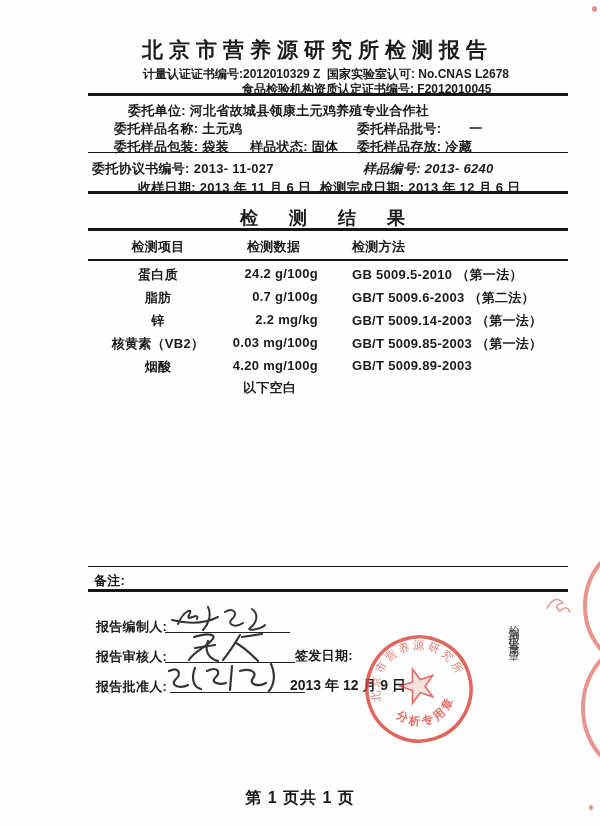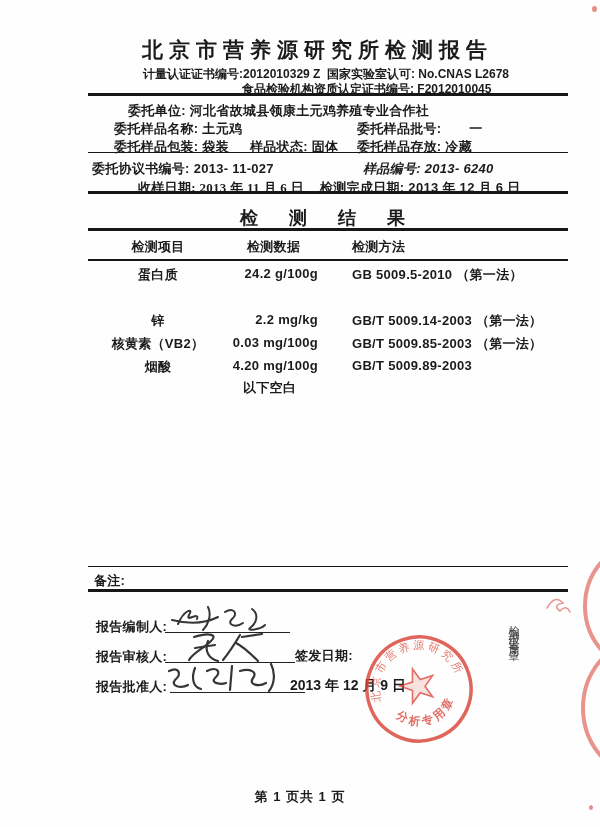--- a/index.html
+++ b/index.html
@@ -69,21 +69,21 @@
 
   <div class="t s13" style="left:92px; top:160px;text-align:right;">
     <span>委托协议书编号:</span>
     <span>2013- 11-027</span>
   </div>
   <div class="t s13" style="left:363px; top:160px;font-style:italic;">
     <span>样品编号:</span>
     <span>2013- 6240</span>
   </div>
 
-  <div class="t s13" style="left:138px; top:179px;font-family:Liberation Serif, serif;">
+  <div class="t s13" style="left:138px; top:179px;">
     <span>收样日期:</span>
     <span>2013 年 11 月 6 日</span>
   </div>
   <div class="t s13" style="left:320px; top:179px;">
     <span>检测完成日期:</span>
     <span>2013 年 12 月 6 日</span>
   </div>
 
   <div class="rule" style="top:191px; height:3px;"></div>
 
@@ -95,20 +95,25 @@
     <span class="t s13" style="left:247px;">检测数据</span>
     <span class="cell-method s13">检测方法</span>
   </div>
 
   <div class="rule" style="top:259px; height:2px;"></div>
 
   <div class="row" style="top:266px;">
     <span class="cell-item s13">蛋白质</span>
     <span class="cell-value s13">24.2 g/100g</span>
     <span class="cell-method s13">GB 5009.5-2010 （第一法）</span>
+  </div>
+  <div class="row" style="top:289px;">
+    <span class="cell-item s13">脂肪</span>
+    <span class="cell-value s13">0.7 g/100g</span>
+    <span class="cell-method s13">GB/T 5009.6-2003 （第二法）</span>
   </div>
   <div class="row" style="top:312px;">
     <span class="cell-item s13">锌</span>
     <span class="cell-value s13">2.2 mg/kg</span>
     <span class="cell-method s13">GB/T 5009.14-2003 （第一法）</span>
   </div>
   <div class="row" style="top:335px;">
     <span class="cell-item s13">核黄素（VB2）</span>
     <span class="cell-value s13">0.03 mg/100g</span>
     <span class="cell-method s13">GB/T 5009.85-2003 （第一法）</span>
@@ -186,15 +191,15 @@
   <div class="side-label">检测报告专用章</div>
 
   <div class="edge-stamp" style="left:583px; top:537px; width:130px; height:130px;"></div>
   <div class="edge-stamp" style="left:581px; top:633px; width:142px; height:142px;"></div>
   <svg class="t" style="left:543px; top:588px;" width="30" height="30" viewBox="0 0 30 30">
     <path d="M4,20 q8,-14 16,-5 q-11,2 -3,8 q6,-7 10,1" fill="none" stroke="rgba(210,50,40,0.5)" stroke-width="1.6" stroke-linecap="round"></path>
   </svg>
   <div class="speck" style="left:592px; top:6px; width:5px; height:6px;"></div>
   <div class="speck" style="left:589px; top:805px; width:4px; height:5px;"></div>
 
-  <div class="t" style="left:0; right:0; top:788px; text-align:center; font-size:13px; font-weight:600; letter-spacing:1px; white-space:nowrap; width:600px;">第 1 页共 1 页</div>
+  <div class="t" style="left:0; right:0; top:788px; text-align:center; font-size:16px; font-weight:600; letter-spacing:1px; white-space:nowrap; width:600px;">第 1 页共 1 页</div>
 
 </div>
 
 </body></html>

